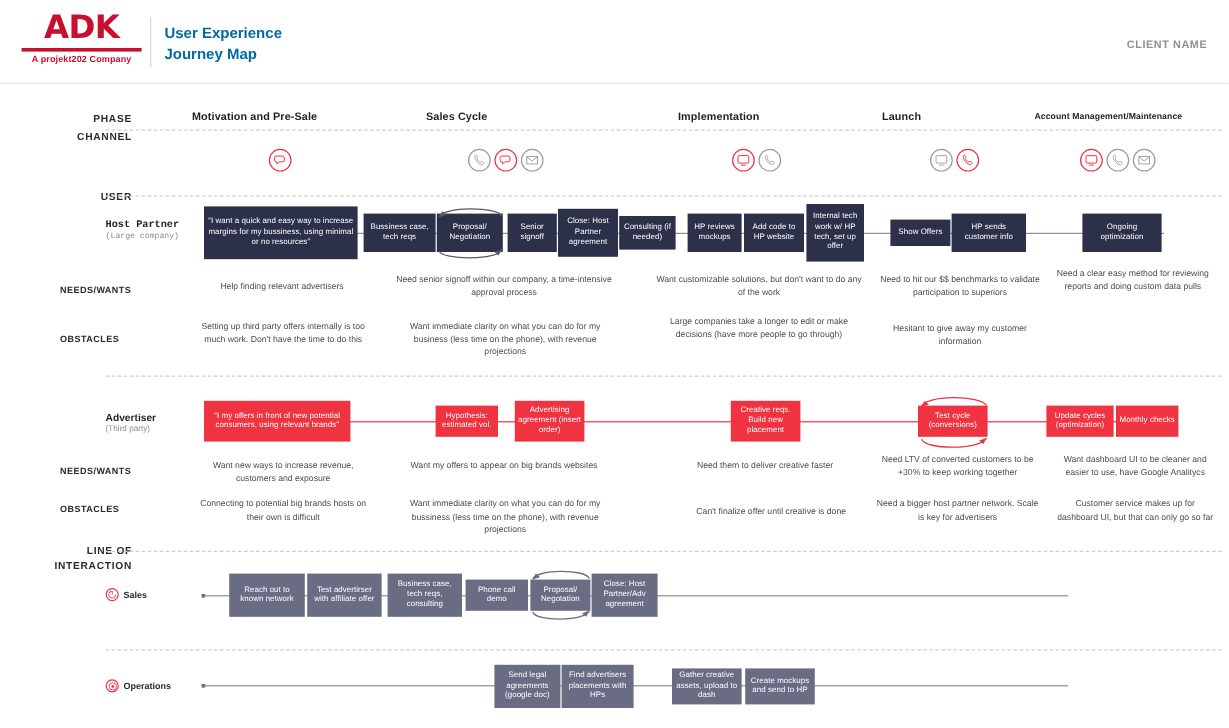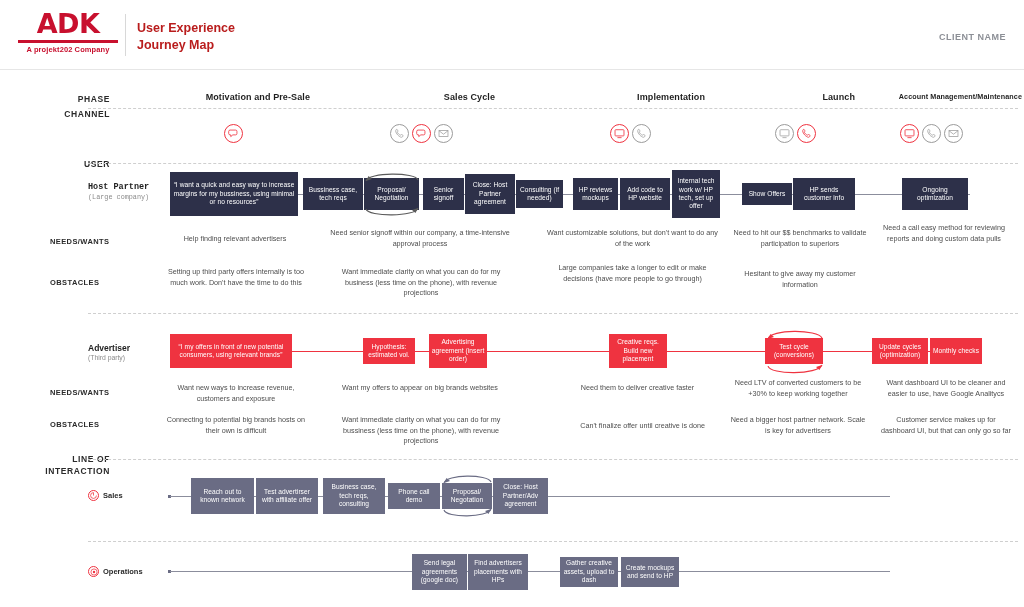--- a/index.html
+++ b/index.html
@@ -33,21 +33,21 @@
   #logo-rule { height: 3px; background: #c8102e; margin: 1px 0 2px 0; }
   #logo-sub {
     font-size: 7.5px; font-weight: bold; color: #c8102e; letter-spacing: 0.1px;
   }
   #header-divider {
     position: absolute; left: 125px; top: 14px; width: 1px; height: 42px;
     background: #d8d8d8;
   }
   #header-title {
     position: absolute; left: 137px; top: 20px;
-    font-size: 12.5px; font-weight: bold; color: #b91c1c; line-height: 17px;
+    font-size: 12.5px; font-weight: bold; color: #0369a1; line-height: 17px;
   }
   #client-name {
     position: absolute; right: 18px; top: 32px;
     font-size: 9px; font-weight: bold; letter-spacing: 0.5px; color: #8c8f96;
   }
 
   
   .rail-label {
     position: absolute; width: 110px; text-align: right;
     font-size: 8.5px; font-weight: bold; letter-spacing: 0.6px; color: #2a2a2a;
@@ -58,21 +58,21 @@
     font-size: 7.5px; font-weight: bold; letter-spacing: 0.4px; color: #2a2a2a;
   }
   .actor-label {
     position: absolute; left: 88px; width: 110px; text-align: left;
   }
   .actor-name { font-size: 8.5px; font-weight: bold; color: #1f1f1f; }
   .actor-sub  { font-size: 6.8px; color: #8b8b8b; margin-top: 1px; }
 
   
   .phase-title {
-    position: absolute; top: 92px; text-align: right;
+    position: absolute; top: 92px; text-align: left;
     font-size: 9px; font-weight: bold; color: #1f1f1f; letter-spacing: 0.1px;
   }
   .phase-title.small { font-size: 7.2px; }
 
   
   .dashed {
     position: absolute; height: 0;
     border-top: 1px dashed #cfcfcf;
   }
 
@@ -287,21 +287,21 @@
     <path d="M8 14 l 2.5 -5 l 3.5 3 z" fill="#5b5b5b"></path>
     <path d="M60 41 C 58 50, 10 50, 8 42" fill="none" stroke="#5b5b5b" stroke-width="1.1"></path>
     <path d="M60 41 l -2.5 5 l -3.5 -3 z" fill="#5b5b5b"></path>
   </svg>
 
   <div class="row-label" style="top:237px;">NEEDS/WANTS</div>
   <div class="cell" style="left:160px; top:234px; width:150px;">Help finding relevant advertisers</div>
   <div class="cell" style="left:330px; top:228px; width:180px;">Need senior signoff within our company, a time-intensive approval process</div>
   <div class="cell" style="left:545px; top:228px; width:175px;">Want customizable solutions, but don't want to do any of the work</div>
   <div class="cell" style="left:730px; top:228px; width:140px;">Need to hit our $$ benchmarks to validate participation to superiors</div>
-  <div class="cell" style="left:880px; top:223px; width:128px;">Need a call easy method for reviewing reports and doing custom data pulls</div>
+  <div class="cell" style="left:880px; top:223px; width:128px;">Need a clear easy method for reviewing reports and doing custom data pulls</div>
 
   <div class="row-label" style="top:278px;">OBSTACLES</div>
   <div class="cell" style="left:162px; top:267px; width:148px;">Setting up third party offers internally is too much work. Don't have the time to do this</div>
   <div class="cell" style="left:330px; top:267px; width:182px;">Want immediate clarity on what you can do for my business (less time on the phone), with revenue projections</div>
   <div class="cell" style="left:545px; top:263px; width:175px;">Large companies take a longer to edit or make  decisions (have more people to go through)</div>
   <div class="cell" style="left:730px; top:269px; width:140px;">Hesitant to give away my customer information</div>
 
   <div class="actor-label" style="top:343px;">
     <div class="actor-name">Advertiser</div>
     <div class="actor-sub">(Third party)</div>

